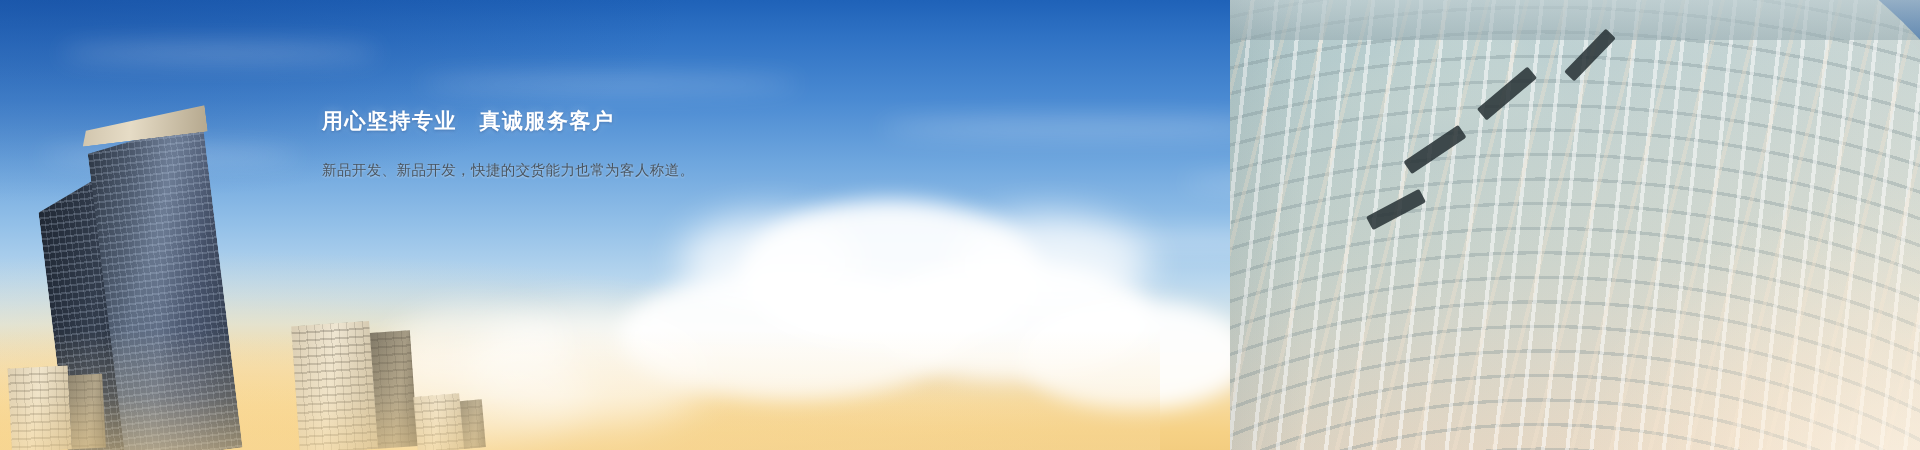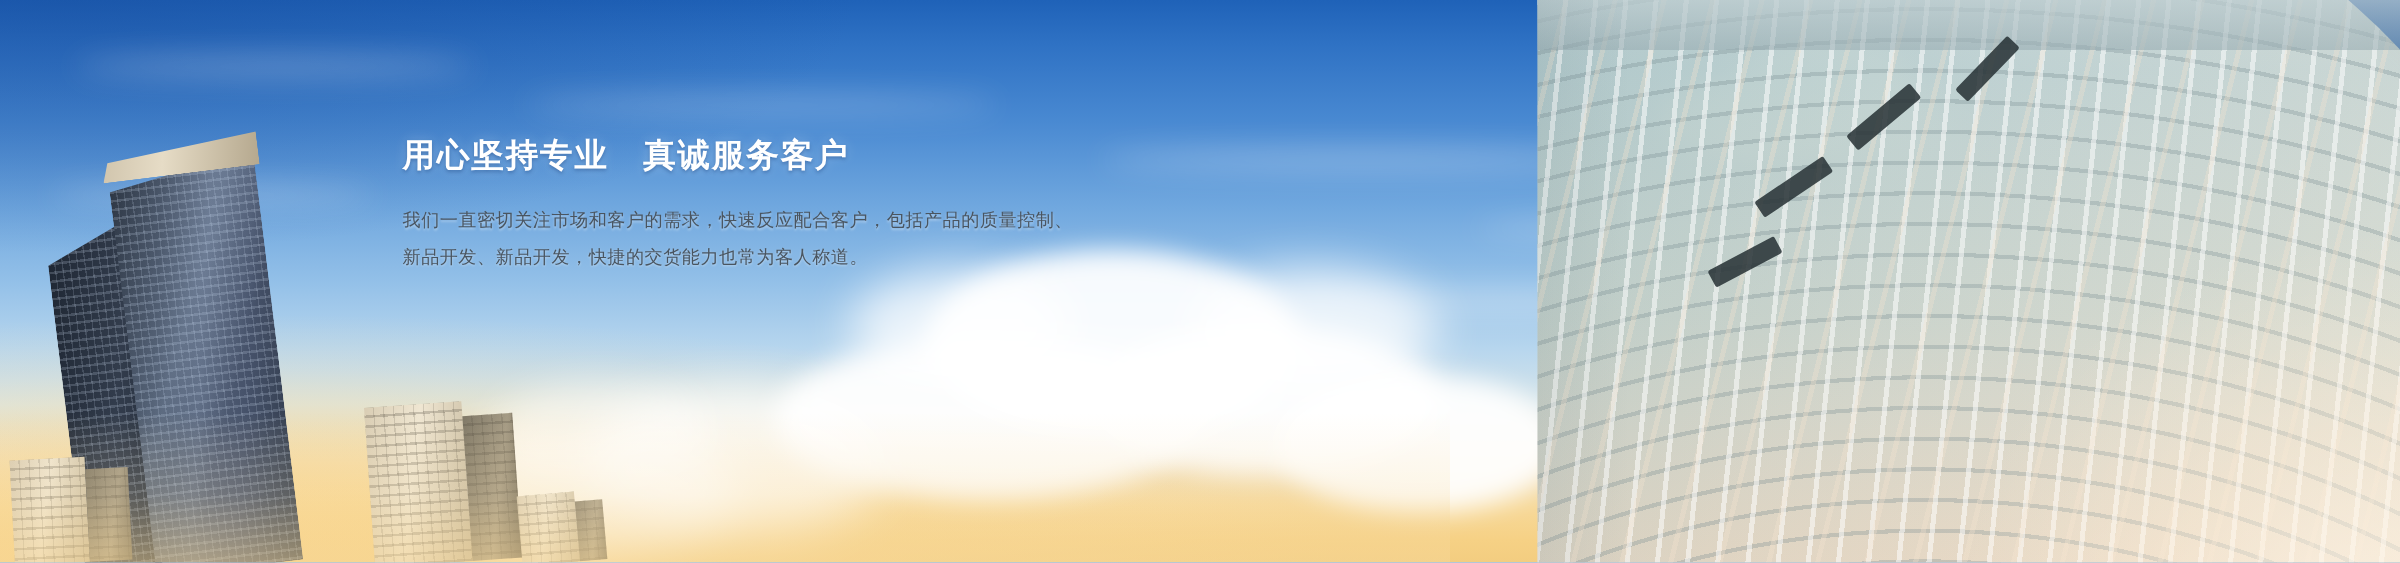--- a/index.html
+++ b/index.html
@@ -330,21 +330,21 @@
 
   
   .copy {
     position: absolute;
     left: 322px;
     top: 108px;
     width: 640px;
   }
   .headline {
     margin: 0;
-    font-size: 26px;
+    font-size: 21px;
     line-height: 1.25;
     font-weight: bold;
     color: #ffffff;
     letter-spacing: 1.5px;
     white-space: pre;
     text-shadow:
       0 1px 3px rgba(30,70,130,0.45),
       0 0 10px rgba(255,255,255,0.25);
   }
   .subcopy {
@@ -446,18 +446,17 @@
     <div class="face-b" style="left:46px; width:22px; height:48px;">
       <div class="grid"></div>
     </div>
   </div>
 
   <div class="skyline-haze"></div>
 
   <div class="copy">
     <h1 class="headline">用心坚持专业　真诚服务客户</h1>
     <div class="subcopy">
-      <span class="line">我们一直密切关注市场和客户的需求，快速反应配合客户，包括产品的质量控制、</span>
       <span class="line">新品开发、新品开发，快捷的交货能力也常为客人称道。</span>
     </div>
   </div>
 
 </div>
 
 </body></html>

